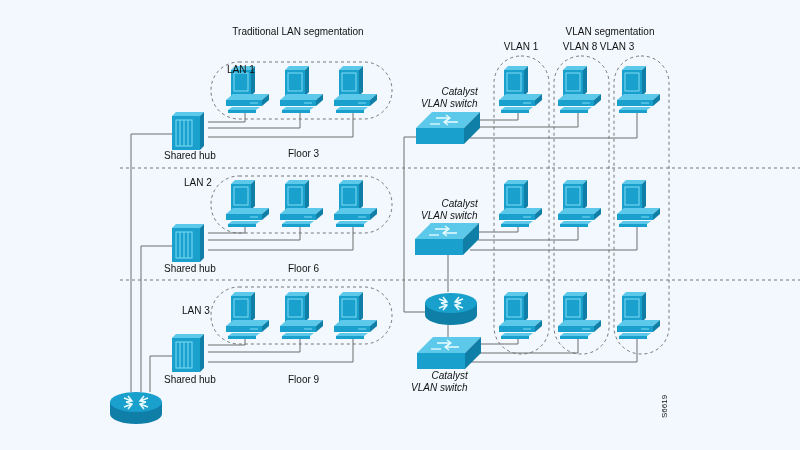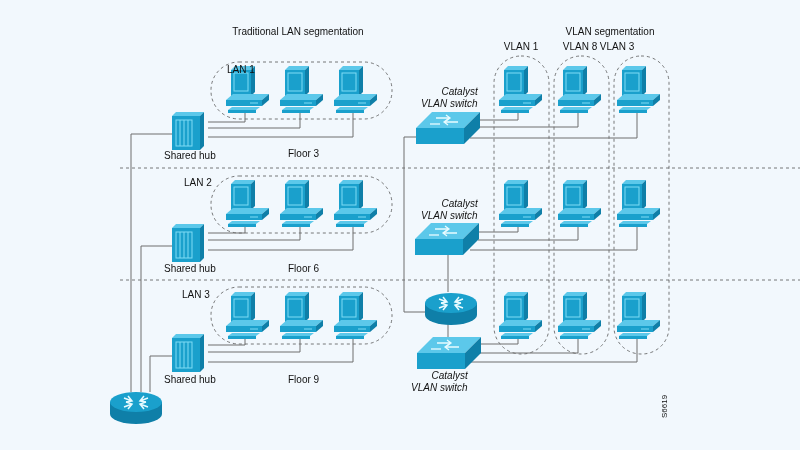--- a/index.html
+++ b/index.html
@@ -137,21 +137,21 @@
 
 <div class="lbl center" style="left:298px; top:26px;">Traditional LAN segmentation</div>
 <div class="lbl center" style="left:578px; top:26px;margin-left:32px;">VLAN segmentation</div>
 
 <div class="lbl center" style="left:521px; top:41px;">VLAN 1</div>
 <div class="lbl center" style="left:580px; top:41px;">VLAN 8</div>
 <div class="lbl center" style="left:617px; top:41px;text-align:center;">VLAN 3</div>
 
 <div class="lbl" style="left:181px; top:64px;margin-left:46px;">LAN 1</div>
 <div class="lbl" style="left:184px; top:177px;">LAN 2</div>
-<div class="lbl" style="left:182px; top:289px;">LAN 3</div>
+<div class="lbl" style="left:182px; top:305px;">LAN 3</div>
 
 <div class="lbl" style="left:164px; top:150px;">Shared hub</div>
 <div class="lbl" style="left:164px; top:263px;">Shared hub</div>
 <div class="lbl" style="left:164px; top:374px;">Shared hub</div>
 
 <div class="lbl" style="left:288px; top:148px;">Floor 3</div>
 <div class="lbl" style="left:288px; top:263px;">Floor 6</div>
 <div class="lbl" style="left:288px; top:374px;">Floor 9</div>
 
 <div class="lbl multi" style="left:421px; top:86px;">Catalyst

